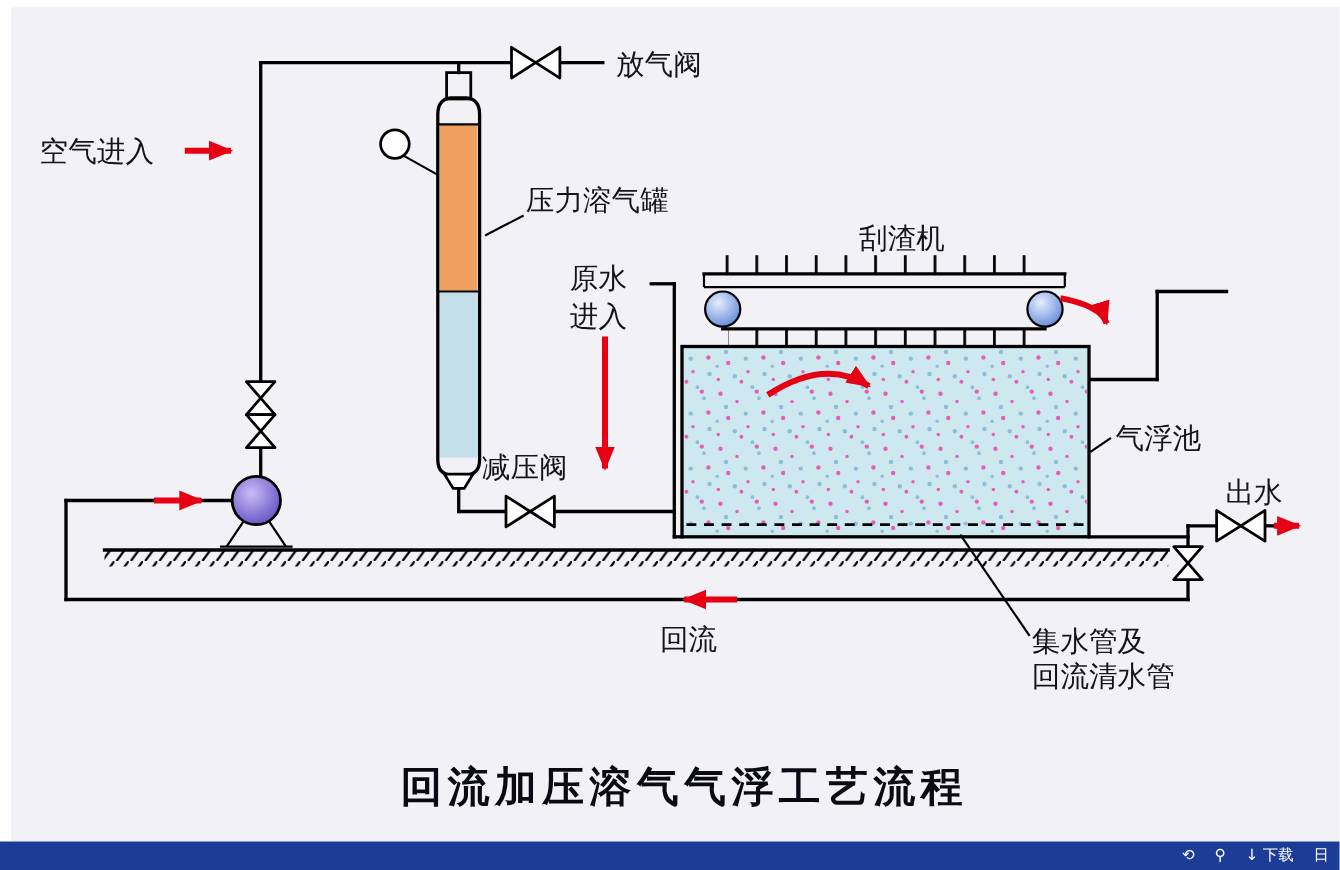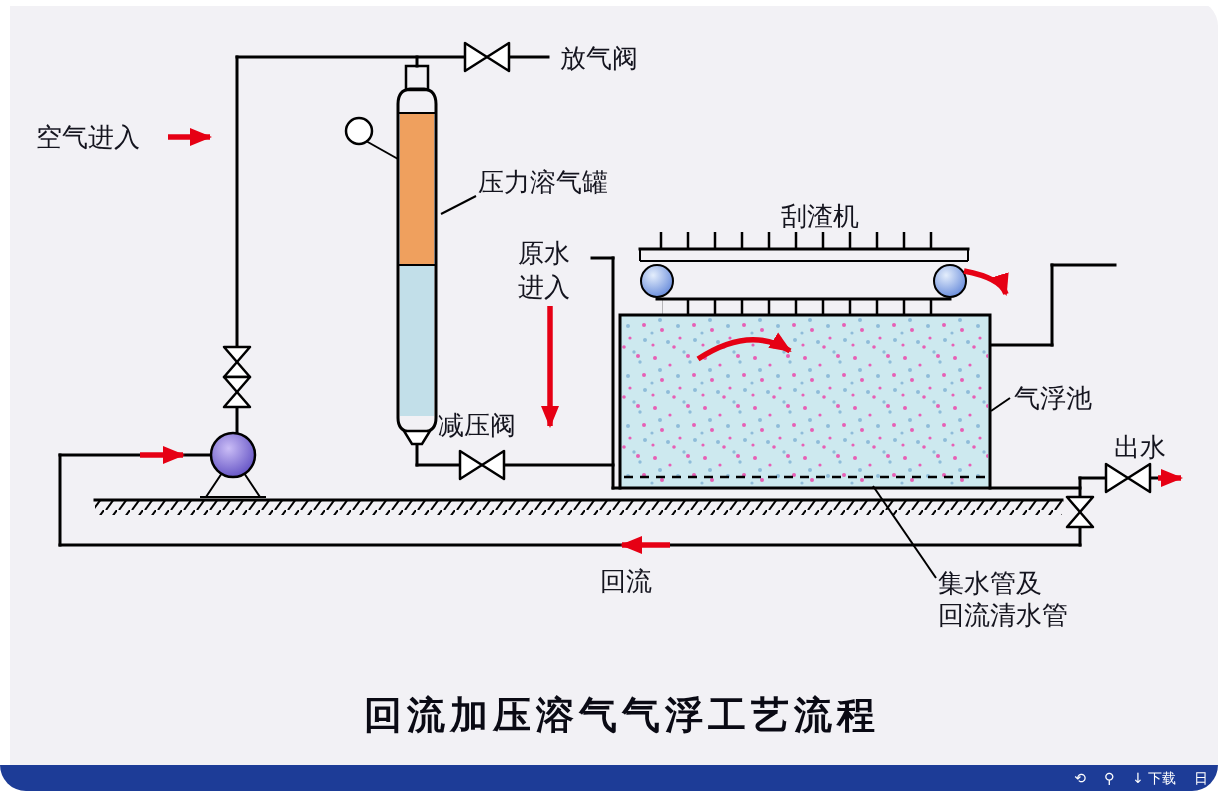--- a/index.html
+++ b/index.html
@@ -1,17 +1,17 @@
 <!DOCTYPE html>
 <html><head>
 <meta charset="utf-8">
 <style>
   html,body{margin:0;padding:0;background:#ffffff;}
   .stage{position:relative;width:1218px;height:791px;background:#ffffff;overflow:hidden;
-         font-family:"DejaVu Sans","Liberation Sans",sans-serif;border-radius:26px;}
+         font-family:"DejaVu Sans","Liberation Sans",sans-serif;}
   svg{display:block;}
   .ln{stroke:#000;stroke-width:3;fill:none;stroke-linecap:square;}
   .ln-thin{stroke:#000;stroke-width:2;fill:none;}
   .valve{fill:#ffffff;stroke:#000;stroke-width:2.5;stroke-linejoin:round;}
   .lbl{font-family:"DejaVu Serif","Liberation Serif",serif;font-size:26px;fill:#14141e;}
   .title-txt{font-family:"DejaVu Serif","Liberation Serif",serif;font-size:38px;font-weight:bold;
              fill:#0a0a14;letter-spacing:5px;}
   .arrow{fill:none;stroke-width:5.5;stroke-linecap:butt;}
   .toolbar{position:absolute;left:0;bottom:0;width:1218px;height:26px;
            display:flex;align-items:center;justify-content:flex-end;gap:18px;

